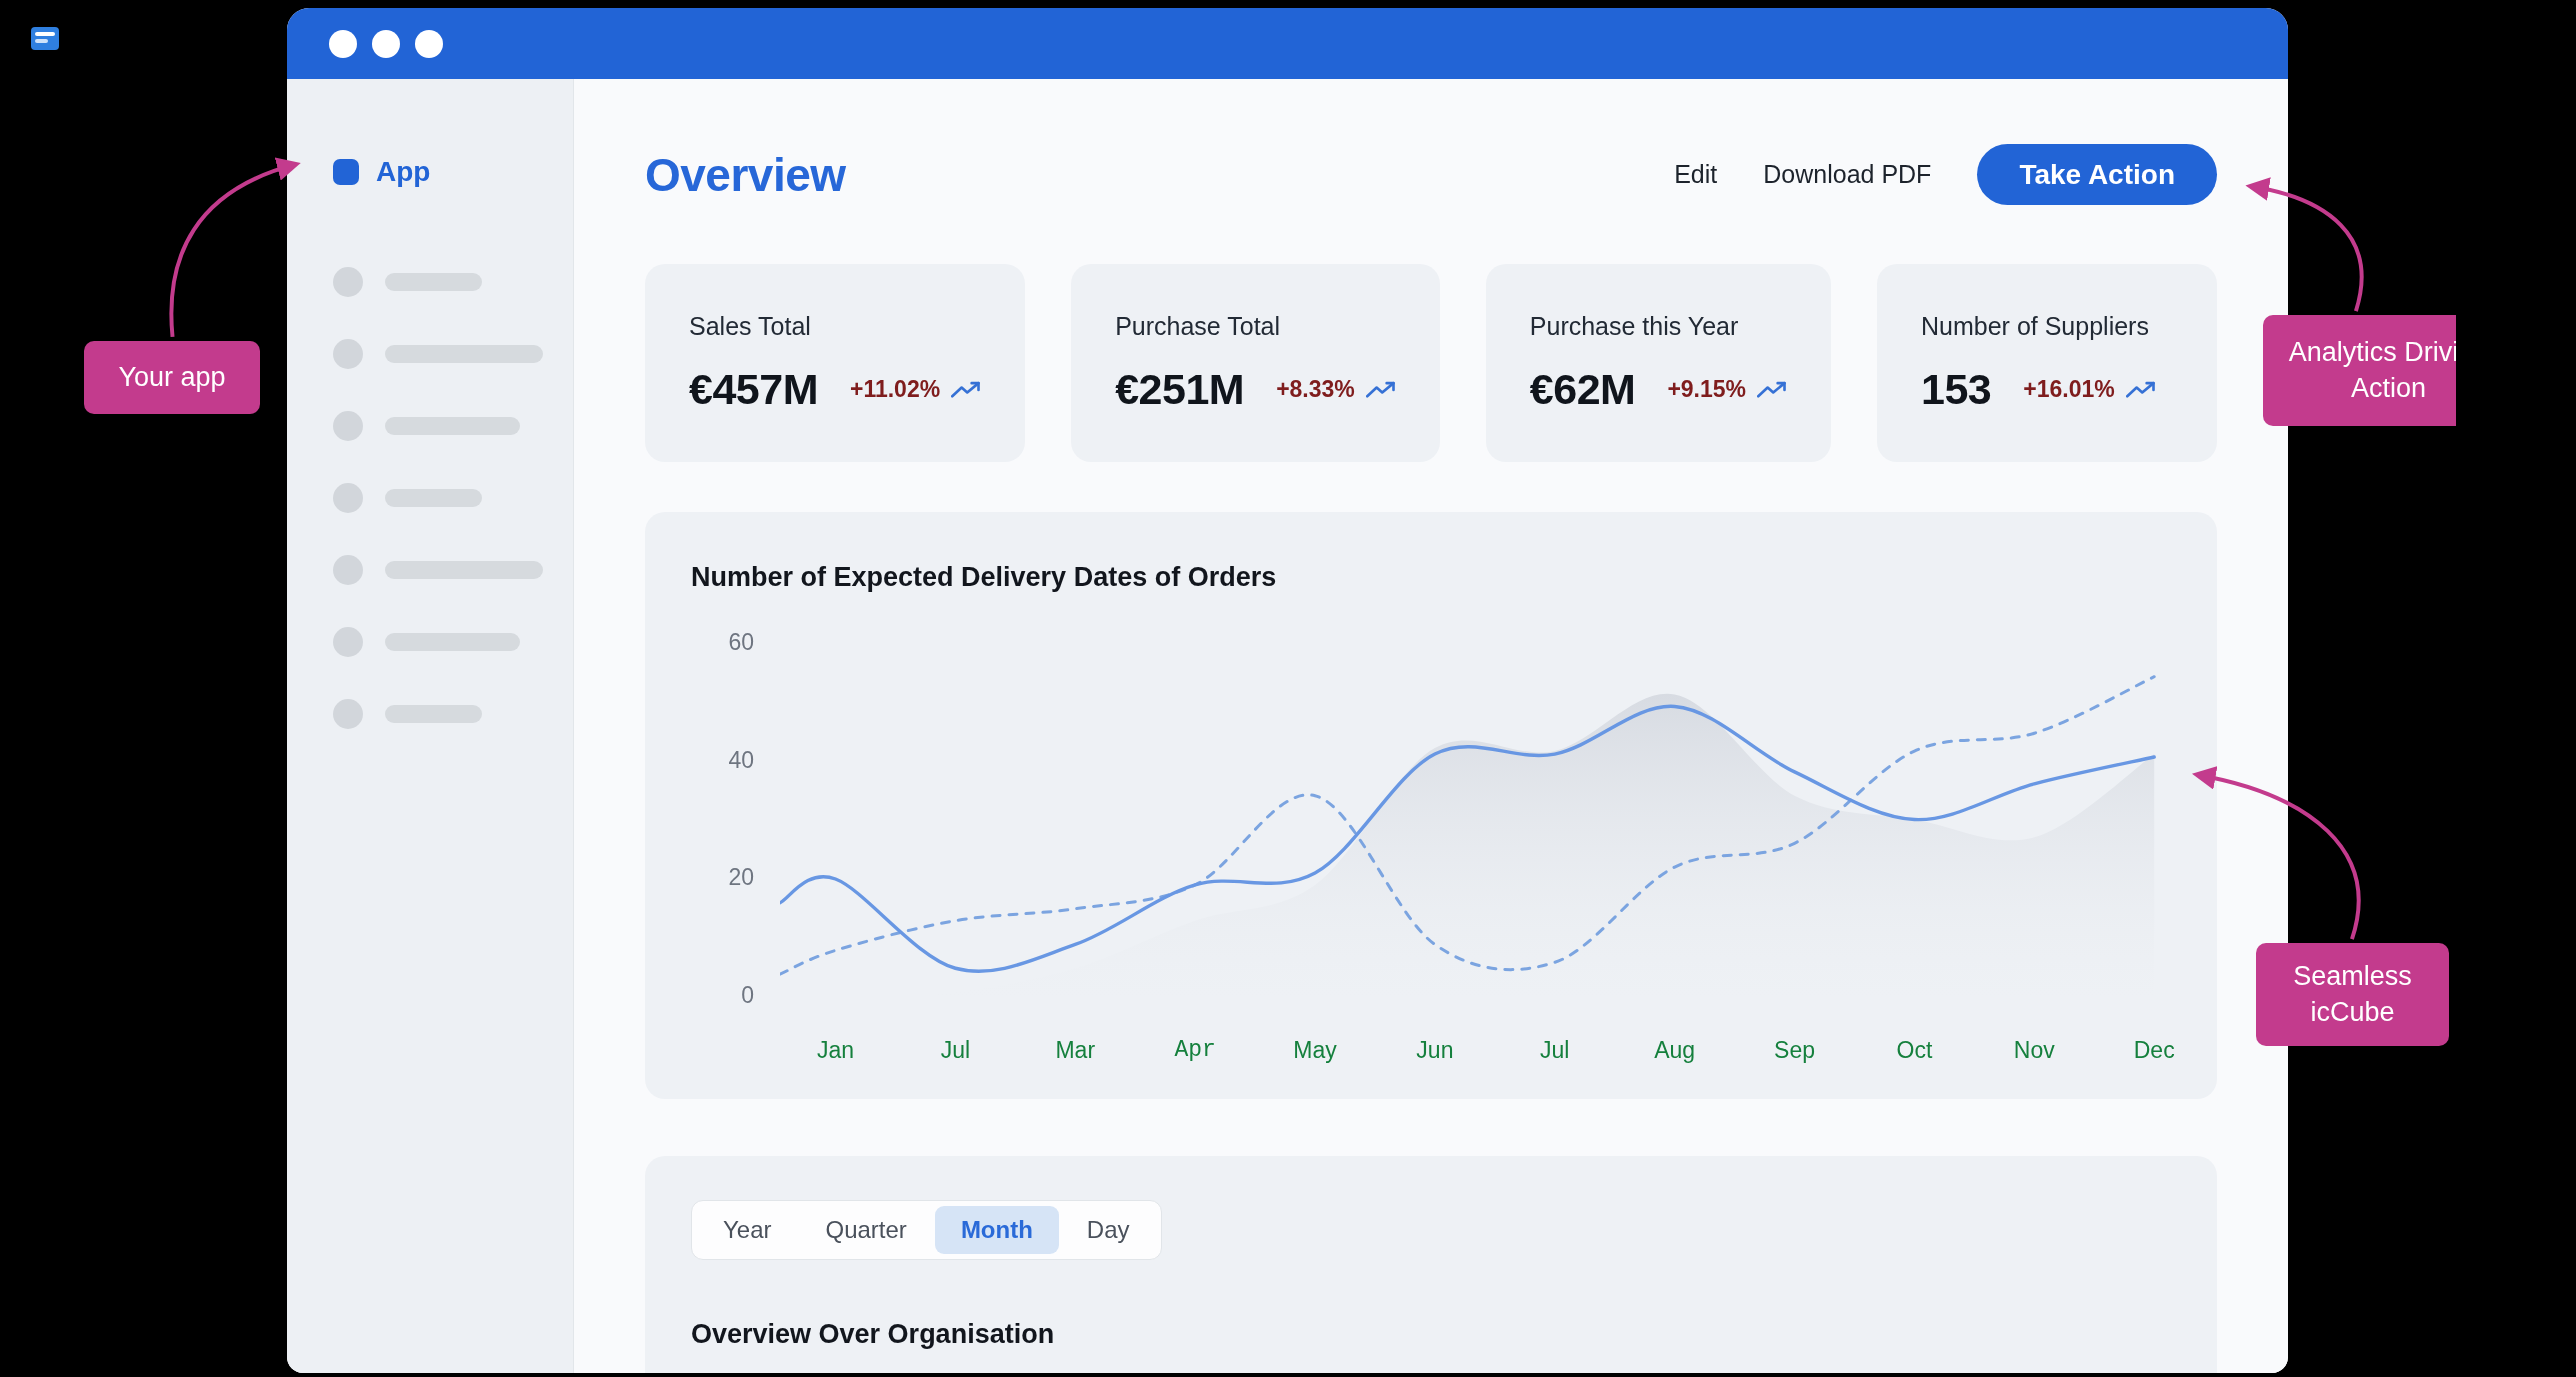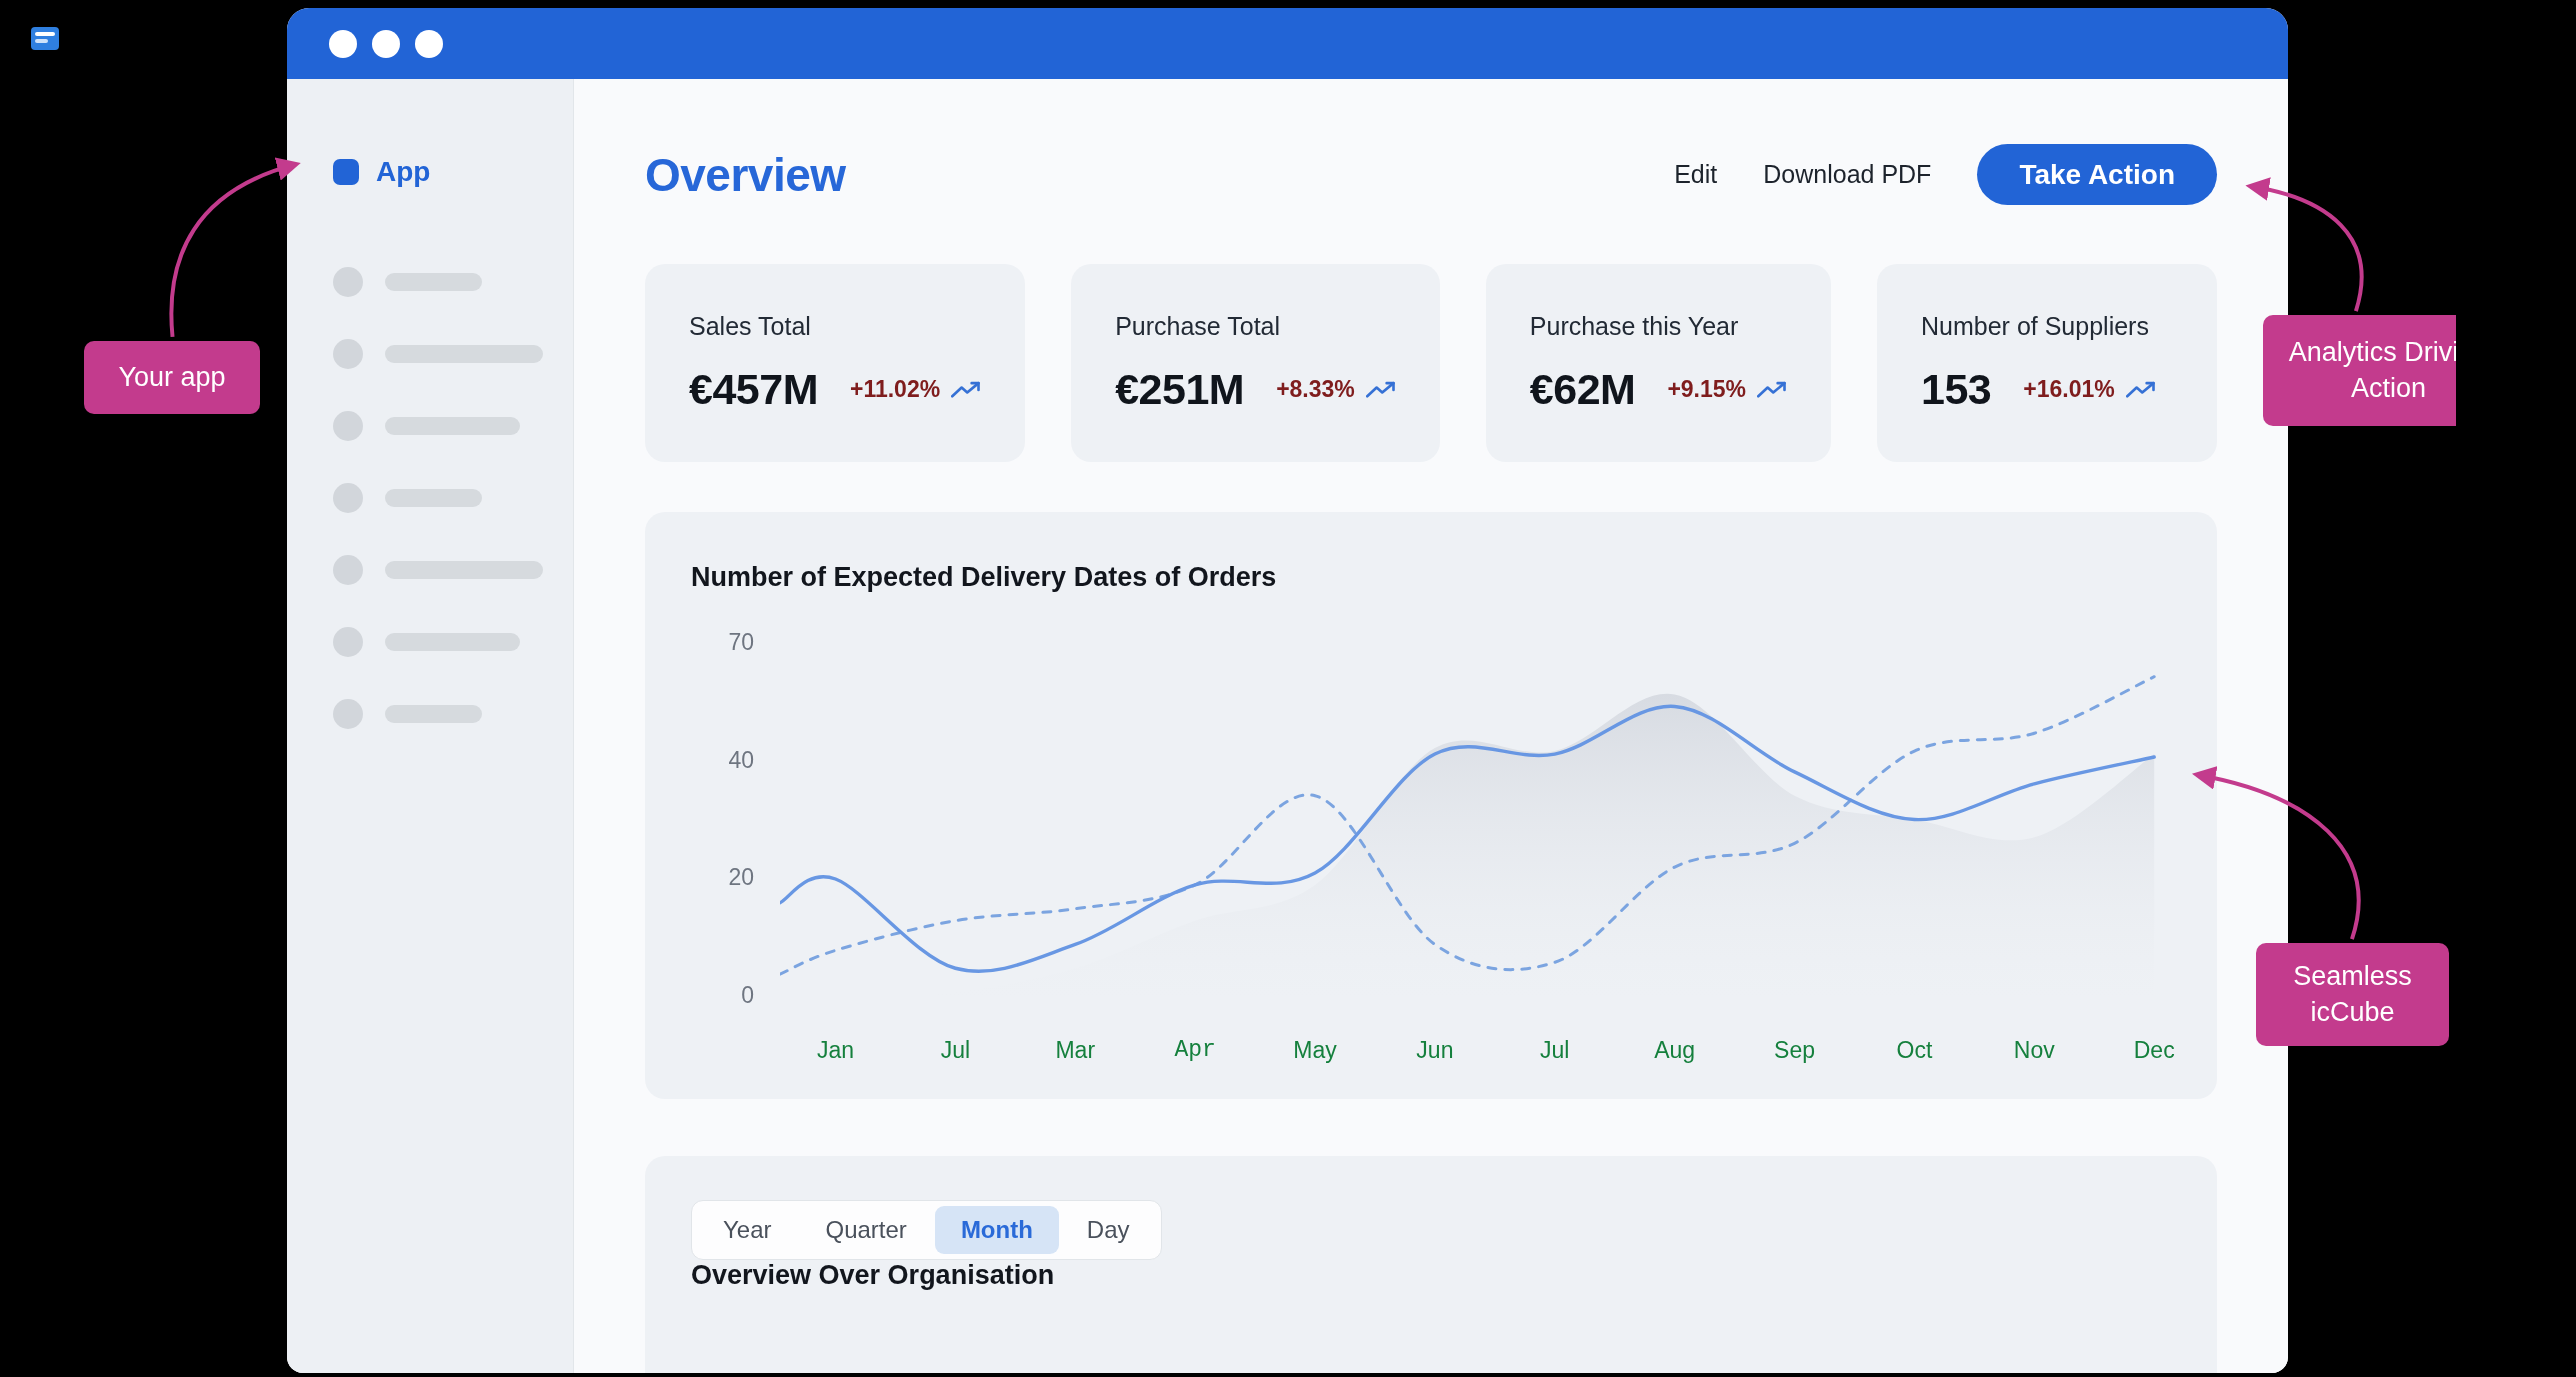--- a/index.html
+++ b/index.html
@@ -61,21 +61,21 @@
   .x-axis { margin-left:89px; margin-top:28px; position:relative; height:34px;
             font-size:23px; color:#15803d; }
   .x-axis span { position:absolute; top:0; transform:translateX(-50%); white-space:nowrap; }
 
   
   .bottom-card { margin-top:57px; height:317px; background:#eef1f5; border-radius:20px; padding:44px 46px; }
   .segmented { display:inline-flex; background:#fdfdfe; border:1px solid #e1e5e9; border-radius:12px; padding:5px; gap:2px; }
   .seg { border:none; background:transparent; border-radius:9px; padding:10px 26px;
          font-family:inherit; font-size:24px; color:#4a515c; cursor:pointer; }
   .seg-active { background:#d6e4f6; color:#2a6ad8; font-weight:600; }
-  .section-title { font-size:27px; font-weight:700; color:#12161d; }
+  .section-title { margin-top:59px; font-size:27px; font-weight:700; color:#12161d; }
 
   
   .callout { position:absolute; background:#c33b8d; color:#ffffff; border-radius:10px;
              display:flex; align-items:center; justify-content:center; text-align:center;
              font-size:27px; line-height:1.32; }
   .callout-your-app  { left:84px;   top:341px; width:176px; height:73px; }
   .callout-analytics { left:2263px; top:315px; width:251px; height:111px; padding:0 18px; }
   .callout-seamless  { left:2256px; top:943px; width:193px; height:103px; padding:0 14px; }
 
   .arrow-layer { position:absolute; inset:0; width:2576px; height:1377px; pointer-events:none; }
@@ -201,21 +201,21 @@
         </svg>
       </div>
     </div>
   </div>
           </div>
 
         <div class="chart-card">
           <div class="chart-title">Number of Expected Delivery Dates of Orders</div>
           <div class="chart-body">
             <div class="y-axis">
-                <span>70</span>
+                <span>60</span>
                 <span>40</span>
                 <span>20</span>
                 <span>0</span>
               </div>
             <div class="plot">
               <svg class="plot-svg" viewBox="0 0 1410 360" preserveAspectRatio="none">
                 <defs>
                   <linearGradient id="areaGrad" x1="0" y1="0" x2="0" y2="1">
                     <stop offset="0" stop-color="#d6dae1" stop-opacity="0.95"></stop>
                     <stop offset="1" stop-color="#e8ebef" stop-opacity="0"></stop>

